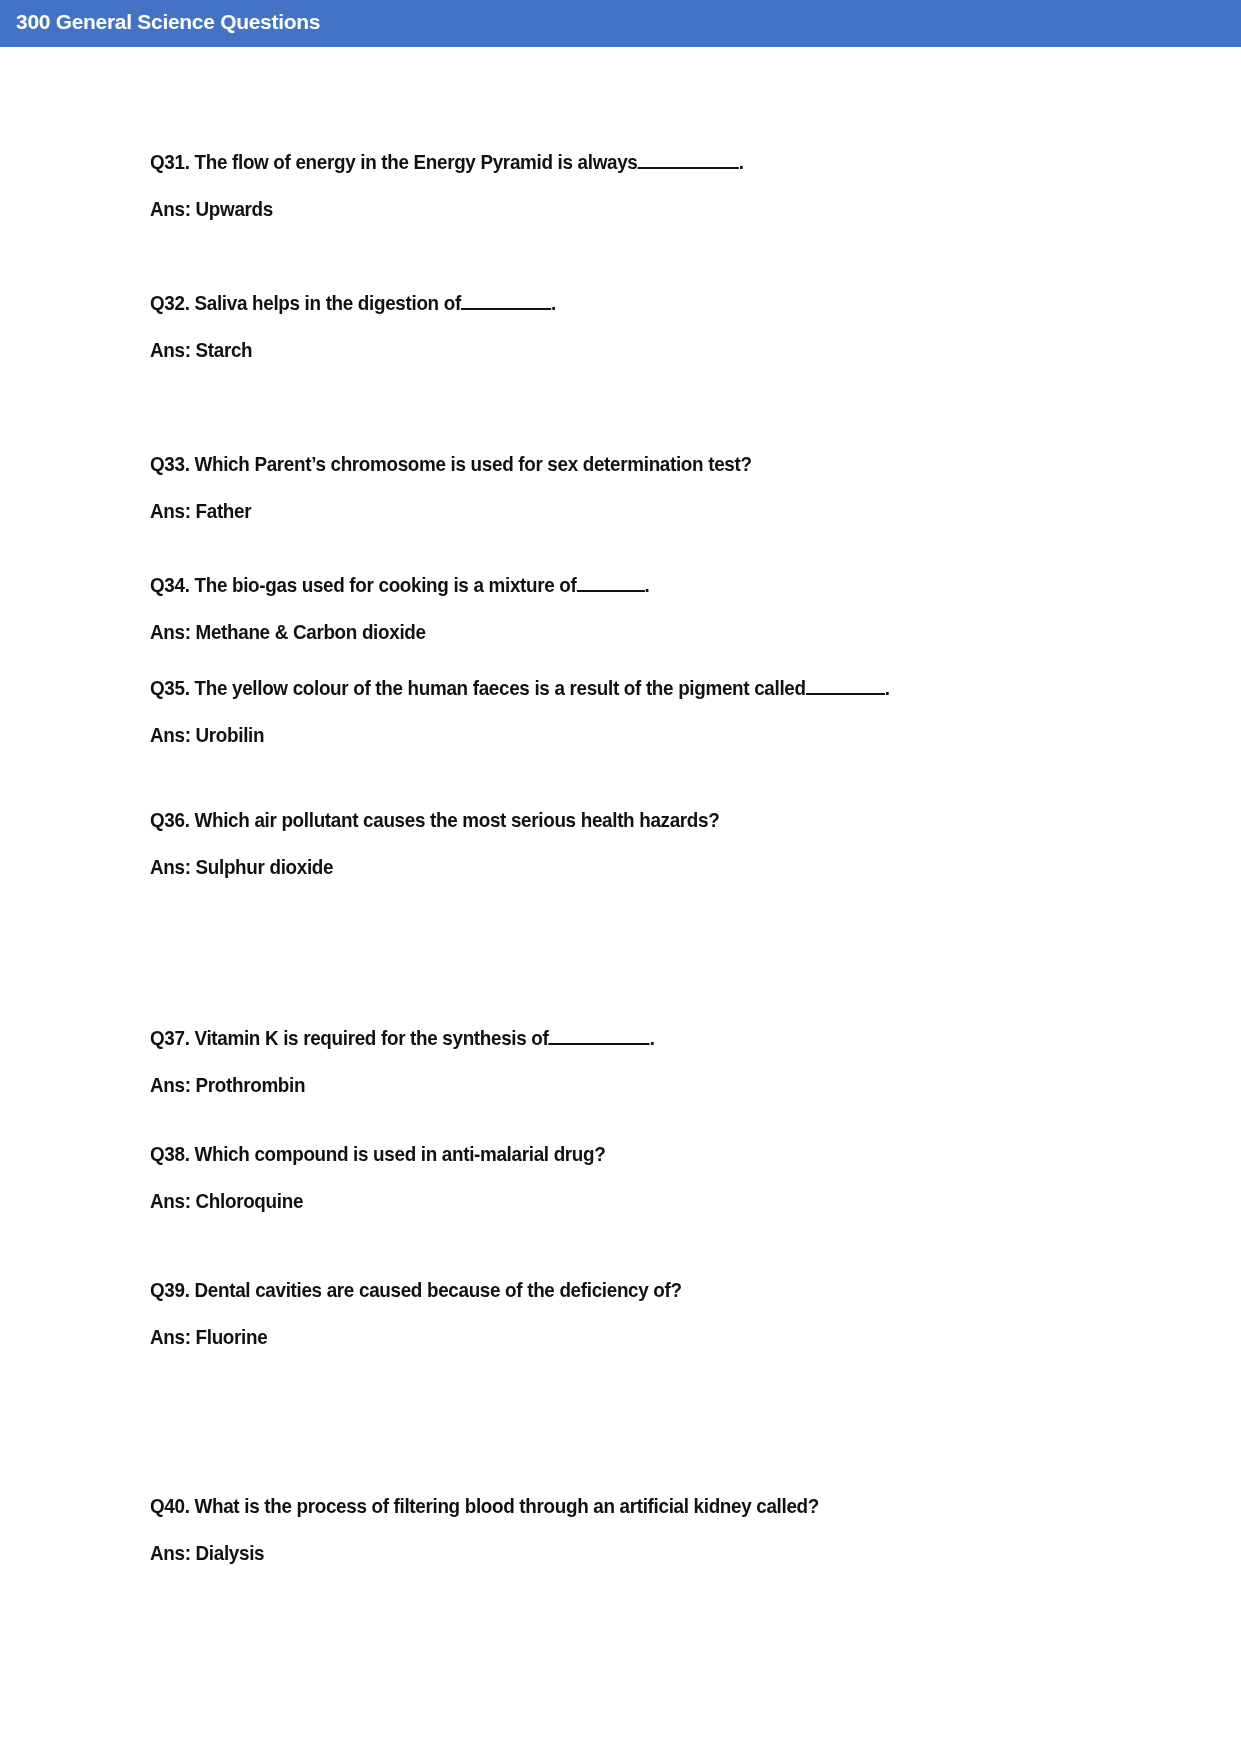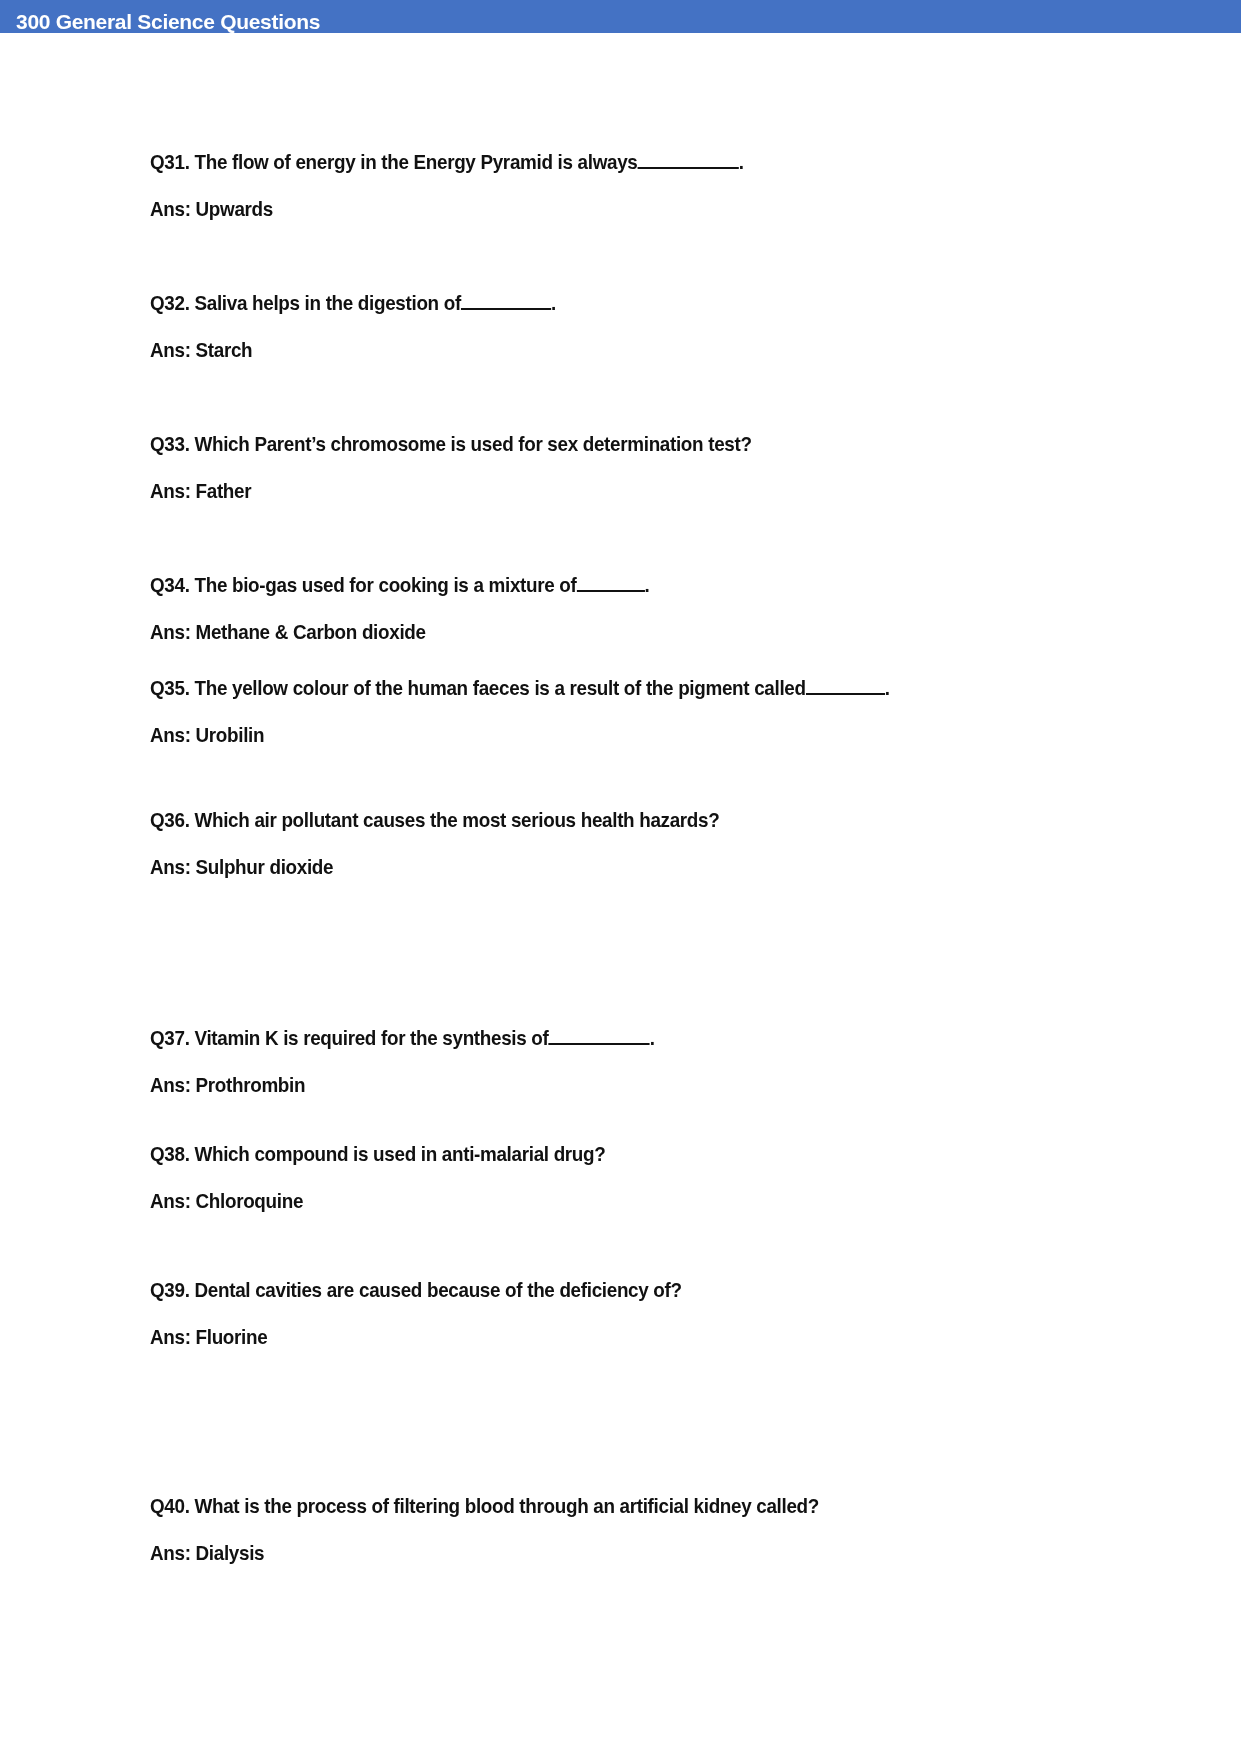--- a/index.html
+++ b/index.html
@@ -1,18 +1,18 @@
 <!DOCTYPE html>
 <html><head>
   <meta charset="utf-8">
   <style>
     html, body { margin: 0; padding: 0; background: #ffffff; }
     body { width: 1241px; height: 1755px; position: relative; overflow: hidden;
            font-family: "Liberation Sans", "DejaVu Sans", sans-serif; }
-    .header { position: absolute; left: 0; top: 0; width: 1241px; height: 33px;
+    .header { position: absolute; left: 0; top: 0; width: 1241px; height: 47px;
               background: #4472C4; }
     .header-title { position: absolute; left: 16px; top: 10px; color: #ffffff;
                     font-weight: bold; font-size: 21px; letter-spacing: -0.3px; }
     .qa { position: absolute; left: 150px; width: 1000px; }
     .q, .a { font-weight: bold; font-size: 20.5px; color: #111111; letter-spacing: -0.35px;
              white-space: nowrap; transform: scaleX(0.92); transform-origin: left center; }
     .a { margin-top: 23px; }
     .blank { display: inline-block; border-bottom: 2px solid #111; height: 1px; vertical-align: baseline; }
   </style>
 </head>
@@ -24,21 +24,21 @@
 
 <div id="qa-container">
   <div class="qa" style="top:150px">
     <div class="q"><span>Q31. The flow of energy in the Energy Pyramid is always</span><span class="blank" style="width: 110px;"></span><span>.</span></div>
     <div class="a">Ans: Upwards</div>
   </div>
   <div class="qa" style="top:291px">
     <div class="q"><span>Q32. Saliva helps in the digestion of</span><span class="blank" style="width: 98px;"></span><span>.</span></div>
     <div class="a">Ans: Starch</div>
   </div>
-  <div class="qa" style="top:432px">
+  <div class="qa" style="top:452px">
     <div class="q"><span>Q33. Which Parent’s chromosome is used for sex determination test?</span><span></span></div>
     <div class="a">Ans: Father</div>
   </div>
   <div class="qa" style="top:573px">
     <div class="q"><span>Q34. The bio-gas used for cooking is a mixture of</span><span class="blank" style="width: 74px;"></span><span>.</span></div>
     <div class="a">Ans: Methane &amp; Carbon dioxide</div>
   </div>
   <div class="qa" style="top:676px">
     <div class="q"><span>Q35. The yellow colour of the human faeces is a result of the pigment called</span><span class="blank" style="width: 86px;"></span><span>.</span></div>
     <div class="a">Ans: Urobilin</div>

